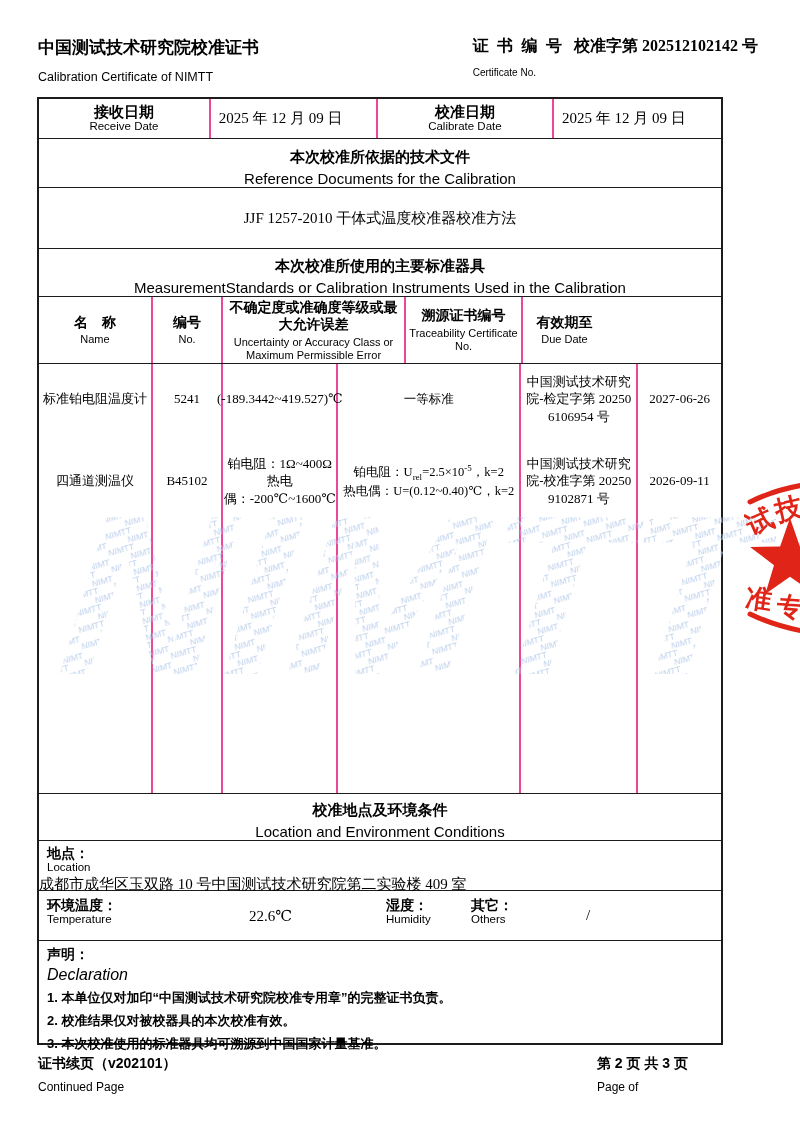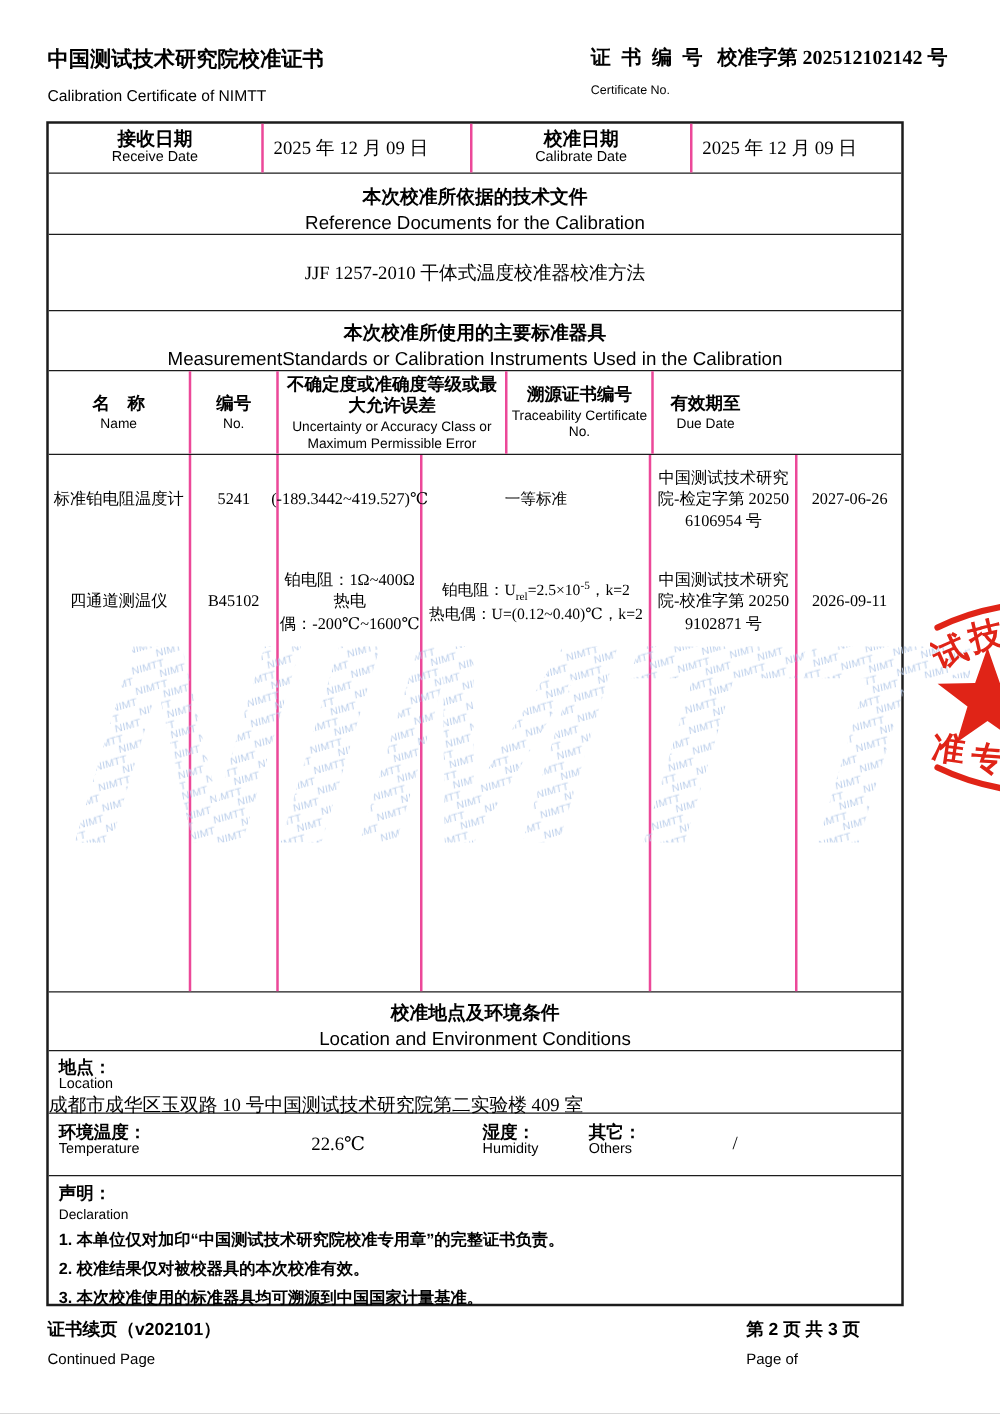--- a/index.html
+++ b/index.html
@@ -63,21 +63,21 @@
 
   .env-row { display:grid; grid-template-columns:210px 137px 85px 115px 60px 1fr; height:50px; }
   .env-label { padding:6px 0 0 8px; }
   .env-label.nopad { padding-left:0; }
   .env-label .lab-cn { font-size:14px; }
   .env-value { display:flex; align-items:center; font-size:15px;
                font-family:"Liberation Serif","DejaVu Serif",serif; }
 
   .decl { height:102px; padding:5px 10px 0 8px; }
   .decl-cn { font-size:14px; font-weight:bold; }
-  .decl-en { font-size:11px; margin-top:2px; }
+  .decl-en { font-size:16px; margin-top:2px;font-style:italic; }
   .decl-item { font-size:13px; font-weight:bold; margin-top:5px; }
 
   
   .footer { display:flex; justify-content:space-between; padding:10px 42px 0 38px; }
   .f-cn { font-size:14px; font-weight:bold; }
   .f-en { font-size:12px; margin-top:7px; }
   .f-right { margin-right:70px; }
 
   
   .watermark { position:absolute; left:26px; top:462px; z-index:2; pointer-events:none; opacity:.95; }

